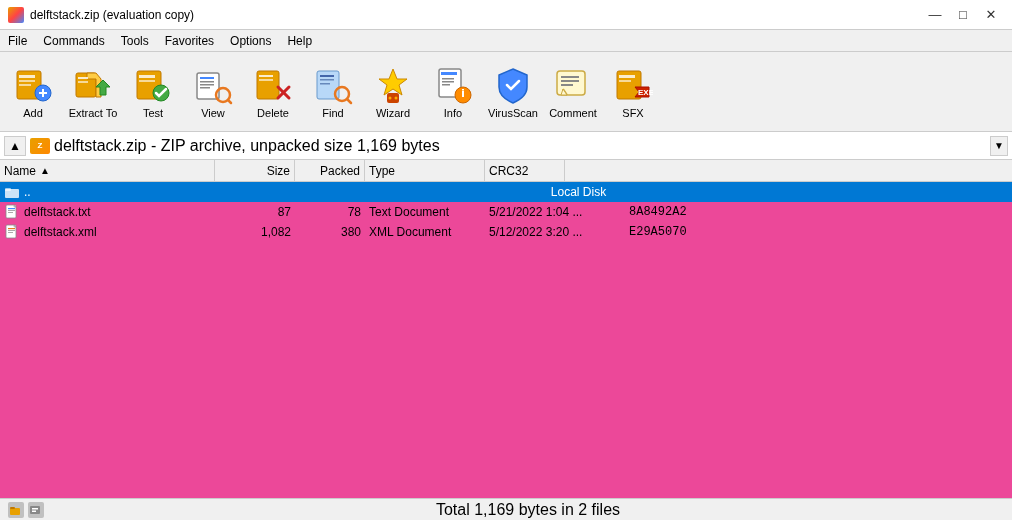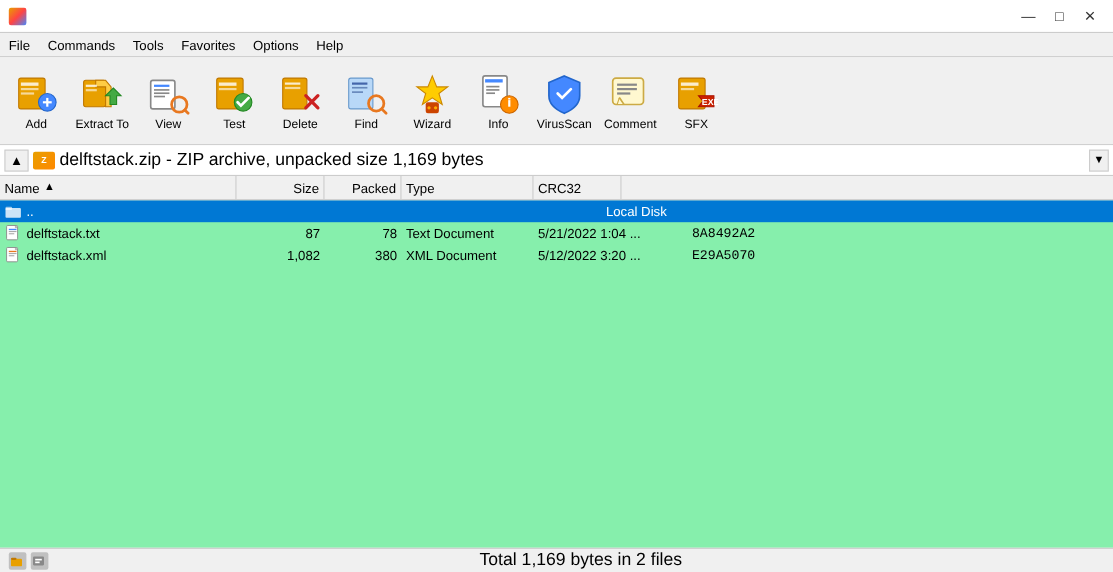--- a/index.html
+++ b/index.html
@@ -151,21 +151,21 @@
       justify-content: center;
       cursor: pointer;
       border: 1px solid #ccc;
       background: #f0f0f0;
       font-size: 10px;
     }
 
     
     .file-list-container {
       flex: 1;
-      background: #86efac;
+      background: #ec4899;
       overflow: auto;
       display: flex;
       flex-direction: column;
     }
 
     
     .col-headers {
       display: flex;
       align-items: center;
       height: 22px;
@@ -283,20 +283,21 @@
 
     
     .svg-icon { width: 40px; height: 40px; }
   </style>
 </head>
 <body>
 
 <div class="title-bar">
   <div class="title-bar-left">
     <div class="title-icon"></div>
+    <span>delftstack.zip (evaluation copy)</span>
   </div>
   <div class="title-controls">
     <button class="title-btn">—</button>
     <button class="title-btn">□</button>
     <button class="title-btn close">✕</button>
   </div>
 </div>
 
 <div class="menu-bar">
   <div class="menu-item">File</div>
@@ -333,43 +334,43 @@
         <rect x="5" y="16" width="10" height="2" fill="#fff" opacity="0.6"></rect>
         <path d="M30 15 L37 22 L33 22 L33 30 L27 30 L27 22 L23 22 Z" fill="#44aa44" stroke="#228822" stroke-width="1"></path>
       </svg>
     </div>
     <span>Extract To</span>
   </button>
 
   <button class="tool-btn">
     <div class="tool-icon">
       <svg class="svg-icon" viewBox="0 0 40 40" xmlns="http://www.w3.org/2000/svg">
+        <rect x="4" y="6" width="24" height="28" rx="2" fill="#e8a000" stroke="#c07800" stroke-width="1"></rect>
+        <rect x="6" y="10" width="16" height="3" fill="#fff" opacity="0.8"></rect>
+        <rect x="6" y="15" width="16" height="2" fill="#fff" opacity="0.6"></rect>
+        <circle cx="28" cy="28" r="8" fill="#44aa44" stroke="#228822" stroke-width="1"></circle>
+        <path d="M23 28 L26 31 L33 24" stroke="#fff" stroke-width="2.5" fill="none" stroke-linecap="round"></path>
+      </svg>
+    </div>
+    <span>Test</span>
+  </button>
+
+  <button class="tool-btn">
+    <div class="tool-icon">
+      <svg class="svg-icon" viewBox="0 0 40 40" xmlns="http://www.w3.org/2000/svg">
         <rect x="4" y="8" width="22" height="26" rx="2" fill="#fff" stroke="#888" stroke-width="1.5"></rect>
         <rect x="7" y="12" width="14" height="2" fill="#4488ff"></rect>
         <rect x="7" y="16" width="14" height="1.5" fill="#888"></rect>
         <rect x="7" y="19" width="14" height="1.5" fill="#888"></rect>
         <rect x="7" y="22" width="10" height="1.5" fill="#888"></rect>
         <circle cx="30" cy="30" r="7" fill="none" stroke="#e87820" stroke-width="2.5"></circle>
         <line x1="35" y1="35" x2="38" y2="38" stroke="#e87820" stroke-width="2.5" stroke-linecap="round"></line>
       </svg>
     </div>
     <span>View</span>
-  </button>
-
-  <button class="tool-btn">
-    <div class="tool-icon">
-      <svg class="svg-icon" viewBox="0 0 40 40" xmlns="http://www.w3.org/2000/svg">
-        <rect x="4" y="6" width="24" height="28" rx="2" fill="#e8a000" stroke="#c07800" stroke-width="1"></rect>
-        <rect x="6" y="10" width="16" height="3" fill="#fff" opacity="0.8"></rect>
-        <rect x="6" y="15" width="16" height="2" fill="#fff" opacity="0.6"></rect>
-        <circle cx="28" cy="28" r="8" fill="#44aa44" stroke="#228822" stroke-width="1"></circle>
-        <path d="M23 28 L26 31 L33 24" stroke="#fff" stroke-width="2.5" fill="none" stroke-linecap="round"></path>
-      </svg>
-    </div>
-    <span>Test</span>
   </button>
 
   <button class="tool-btn">
     <div class="tool-icon">
       <svg class="svg-icon" viewBox="0 0 40 40" xmlns="http://www.w3.org/2000/svg">
         <rect x="4" y="6" width="22" height="28" rx="2" fill="#e8a000" stroke="#c07800" stroke-width="1"></rect>
         <rect x="6" y="10" width="14" height="2" fill="#fff" opacity="0.8"></rect>
         <rect x="6" y="14" width="14" height="2" fill="#fff" opacity="0.6"></rect>
         <line x1="25" y1="22" x2="36" y2="33" stroke="#cc2222" stroke-width="3" stroke-linecap="round"></line>
         <line x1="36" y1="22" x2="25" y2="33" stroke="#cc2222" stroke-width="3" stroke-linecap="round"></line>

